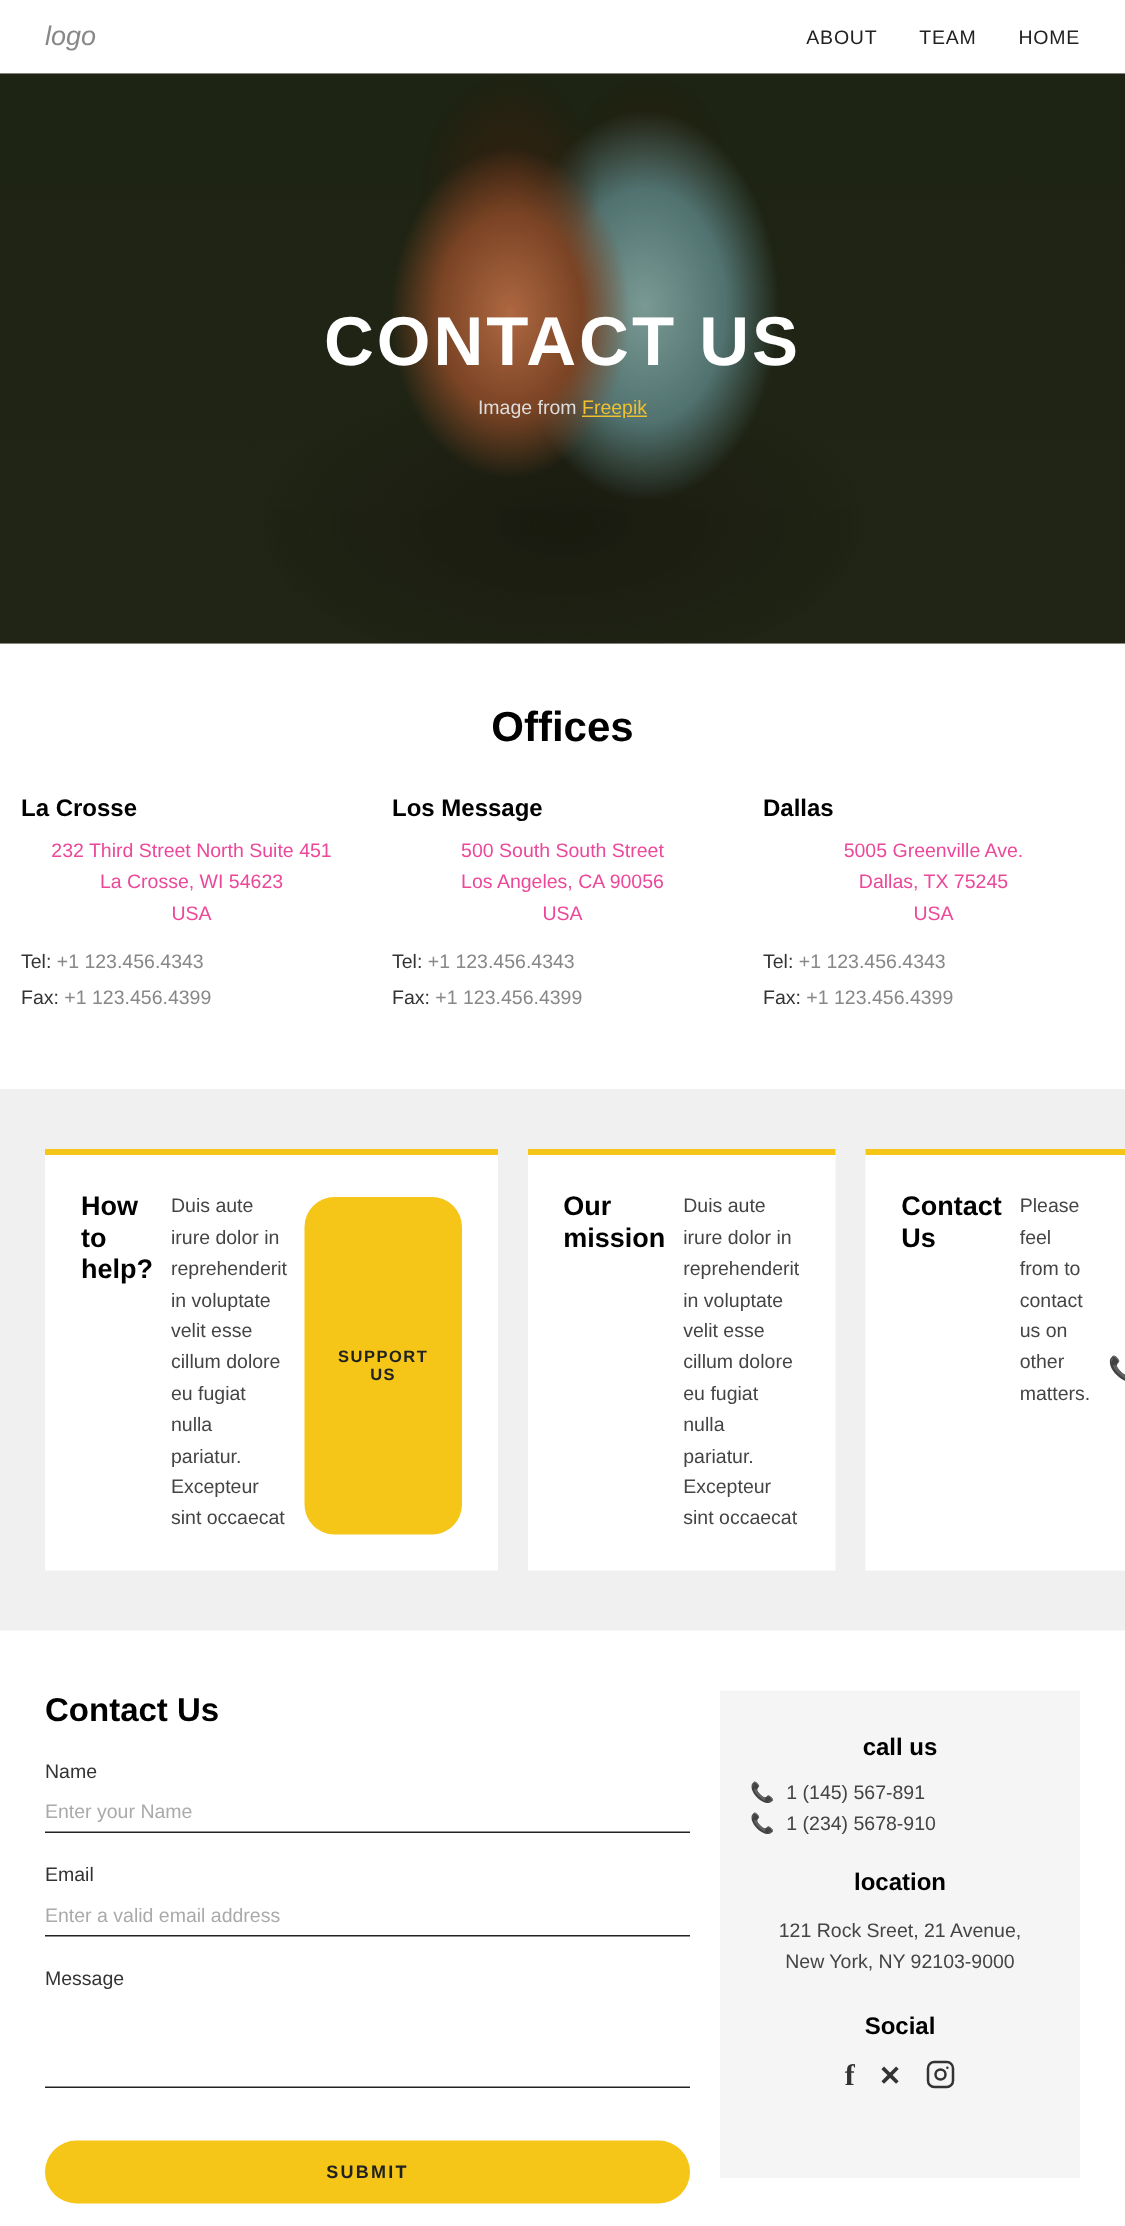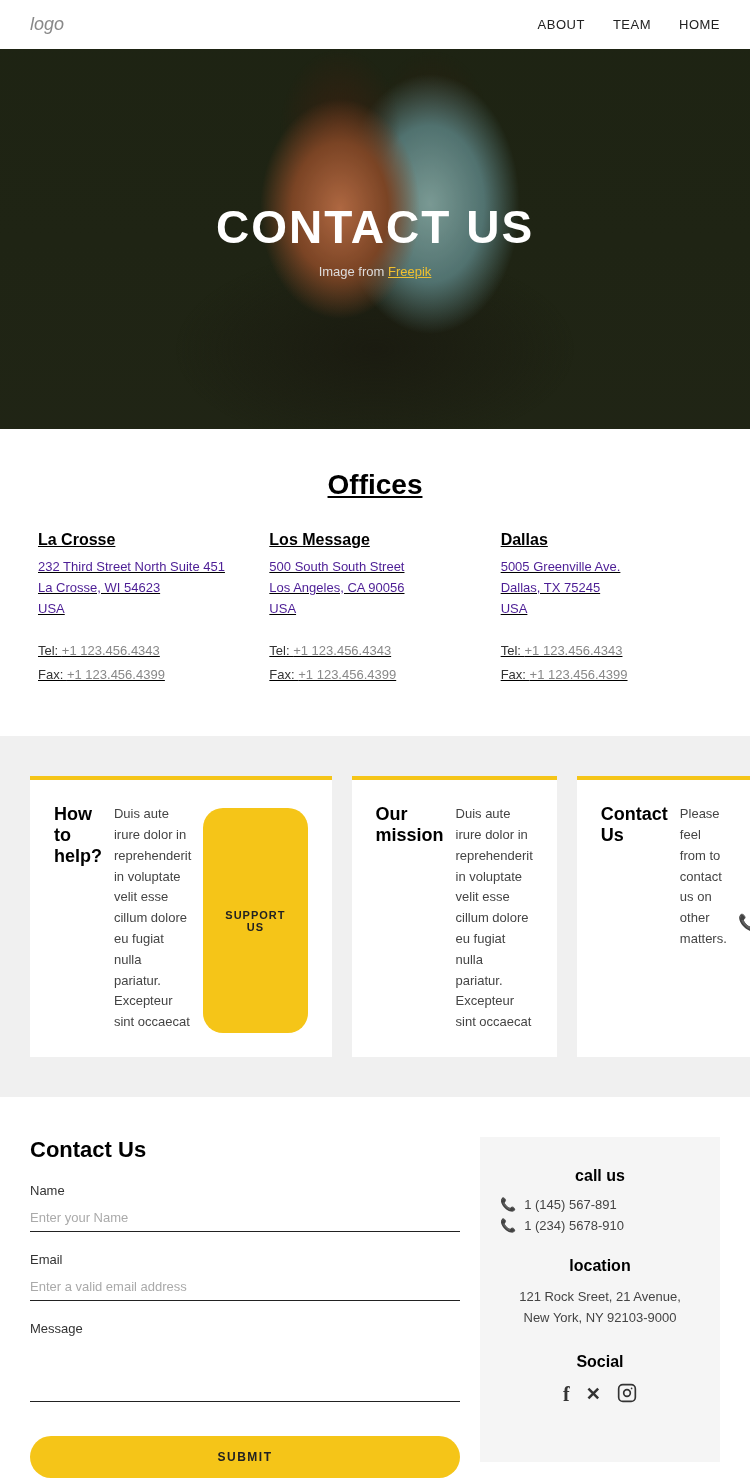--- a/index.html
+++ b/index.html
@@ -35,26 +35,26 @@
         radial-gradient(ellipse 55px 70px at 432px 72px, #2a2010 0%, transparent 100%),
         radial-gradient(ellipse 200px 100px at 375px 300px, #1a1a10 0%, transparent 100%);
       opacity: 0.85;
     }
     .hero-content { position: relative; z-index: 2; text-align: center; }
     .hero-title { font-size: 46px; font-weight: 700; color: #fff; letter-spacing: 2px; text-transform: uppercase; }
     .hero-caption { margin-top: 10px; font-size: 13px; color: #ddd; }
     .hero-caption a { color: #f0c030; text-decoration: underline; }
 
     
-    .offices-section { padding: 40px 38px 20px; text-decoration: underline; }
+    .offices-section { padding: 40px 14px 20px; }
     .section-title { text-align: center; font-size: 28px; font-weight: 700; margin-bottom: 30px; }
     .offices-grid { display: flex; gap: 20px; justify-content: space-between; }
     .office-card { flex: 1; min-width: 0; }
     .office-name { font-size: 16px; font-weight: 700; margin-bottom: 8px; }
-    .office-address { font-size: 13px; color: #4c1d95; line-height: 1.6; margin-bottom: 20px; }
+    .office-address { font-size: 13px; color: #ec4899; line-height: 1.6; margin-bottom: 10px; text-align: center; }
     .office-contact { font-size: 13px; color: #333; line-height: 1.8; }
     .office-contact a { color: #888; text-decoration: none; }
 
     
     .info-section { background: #f0f0f0; padding: 40px 30px; margin-top: 30px; }
     .info-grid { display: flex; gap: 20px; }
     .info-card {
       flex: 1; background: #fff; padding: 24px; border-top: 4px solid #f5c518;
       display: flex; gap: 12px;
     }

